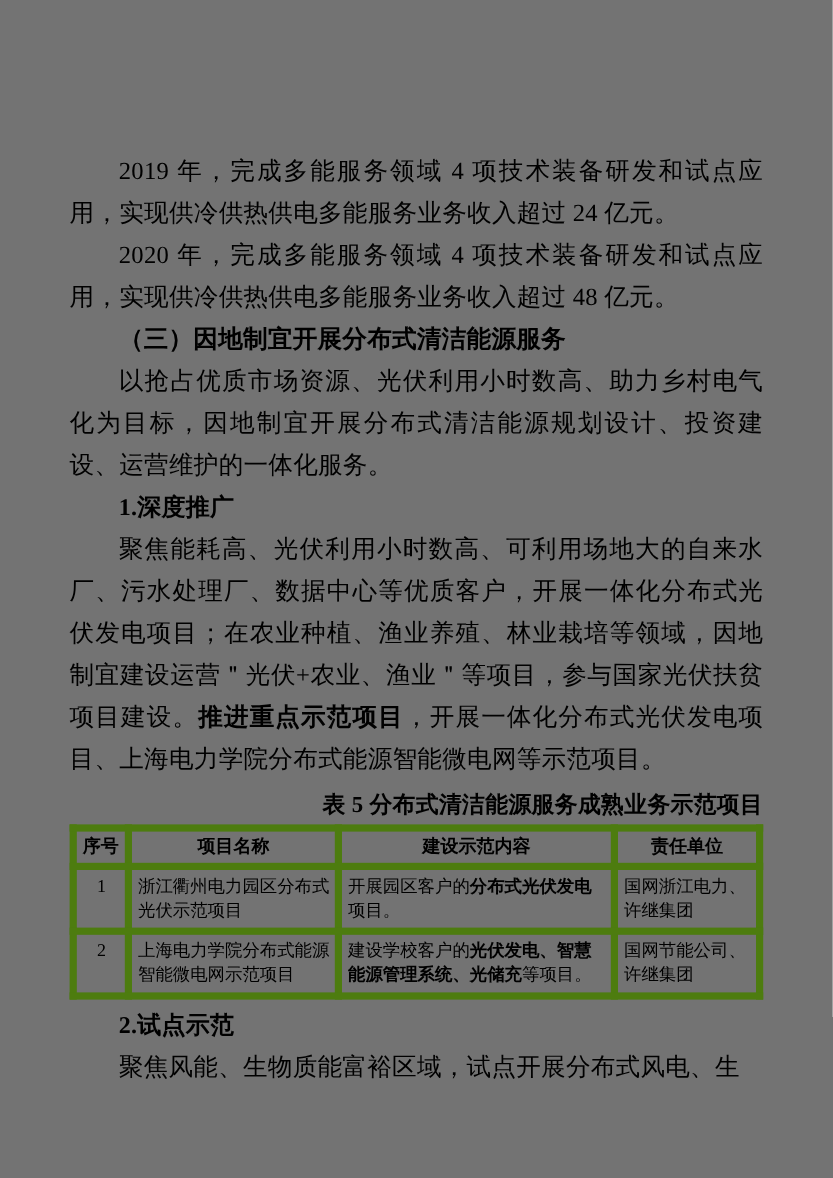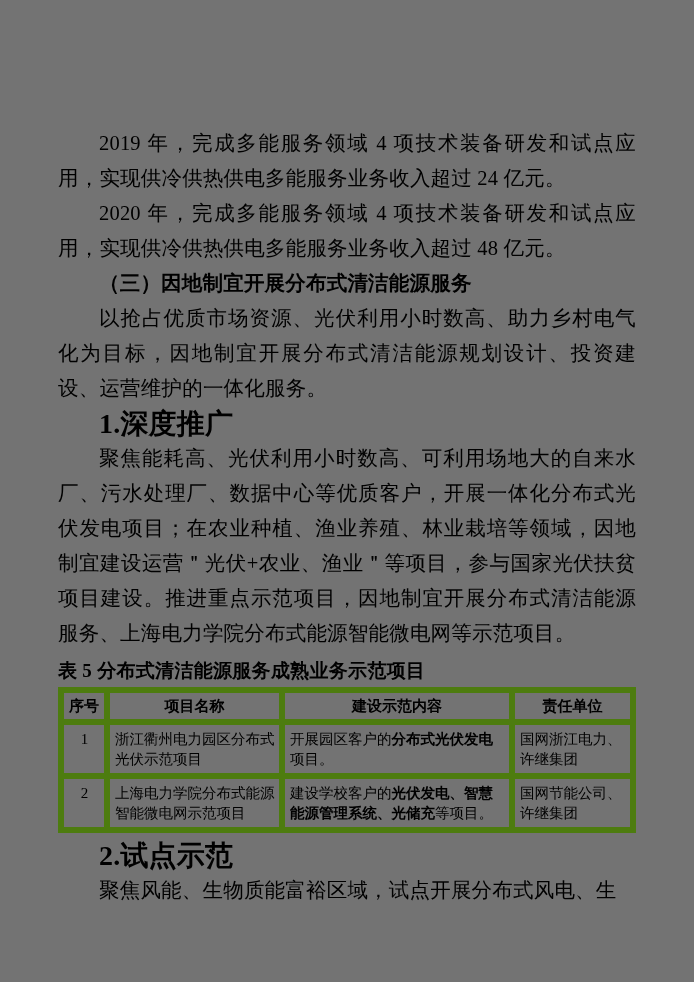--- a/index.html
+++ b/index.html
@@ -29,41 +29,41 @@
     font-size: 20.5px;
     line-height: 35px;
     letter-spacing: 0.2px;
     text-align: justify;
     text-justify: inter-ideograph;
   }
   .indent2 {
     text-indent: 41px;
   }
   .bold {
-    font-weight: normal;
+    font-weight: bold;
   }
   .heading {
     font-weight: bold;
     font-size: 20.5px;
     line-height: 35px;
     margin: 0;
     text-indent: 41px;
   }
   .subheading {
     font-weight: bold;
-    font-size: 28px;
+    font-size: 20px;
     line-height: 35px;
     margin: 0;
     text-indent: 41px;
   }
   
   .table-title {
     font-weight: bold;
     font-size: 19px;
-    text-align: left;
+    text-align: right;
     margin: 7px 0 3px 0;
     letter-spacing: 0.3px;
   }
   table.doc-table {
     border-collapse: collapse;
     width: 100%;
     table-layout: fixed;
     font-size: 14.5px;
     line-height: 20px;
   }
@@ -104,21 +104,21 @@
     <p class="indent2">2019 年，完成多能服务领域 4 项技术装备研发和试点应用，实现供冷供热供电多能服务业务收入超过 24 亿元。</p>
 
     <p class="indent2">2020 年，完成多能服务领域 4 项技术装备研发和试点应用，实现供冷供热供电多能服务业务收入超过 48 亿元。</p>
 
     <p class="heading">（三）因地制宜开展分布式清洁能源服务</p>
 
     <p class="indent2">以抢占优质市场资源、光伏利用小时数高、助力乡村电气化为目标，因地制宜开展分布式清洁能源规划设计、投资建设、运营维护的一体化服务。</p>
 
     <p class="subheading">1.深度推广</p>
 
-    <p class="indent2"><span>聚焦能耗高、光伏利用小时数高、可利用场地大的自来水厂、污水处理厂、数据中心等优质客户，开展一体化分布式光伏发电项目；在农业种植、渔业养殖、林业栽培等领域，因地制宜建设运营＂光伏+农业、渔业＂等项目，参与国家光伏扶贫项目建设。</span><span class="bold">推进重点示范项目</span><span>，因地制宜开展分布式清洁能源服务、上海电力学院分布式能源智能微电网等示范项目。</span></p>
+    <p class="indent2"><span>聚焦能耗高、光伏利用小时数高、可利用场地大的自来水厂、污水处理厂、数据中心等优质客户，开展一体化分布式光伏发电项目；在农业种植、渔业养殖、林业栽培等领域，因地制宜建设运营＂光伏+农业、渔业＂等项目，参与国家光伏扶贫项目建设。</span><span class="bold">推进重点示范项目</span><span>，开展一体化分布式光伏发电项目、上海电力学院分布式能源智能微电网等示范项目。</span></p>
 
     <div class="table-title">表 5 分布式清洁能源服务成熟业务示范项目</div>
 
     <table class="doc-table">
       <colgroup>
         <col class="col-seq">
         <col class="col-name">
         <col class="col-content">
         <col class="col-unit">
       </colgroup>

